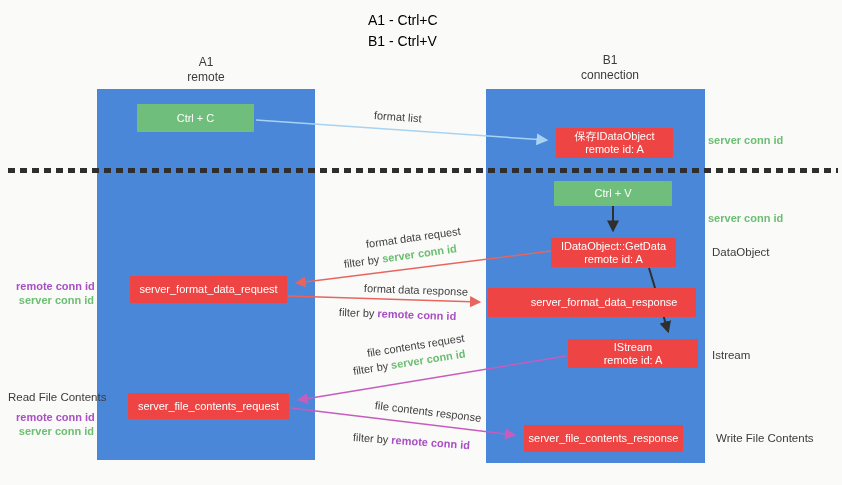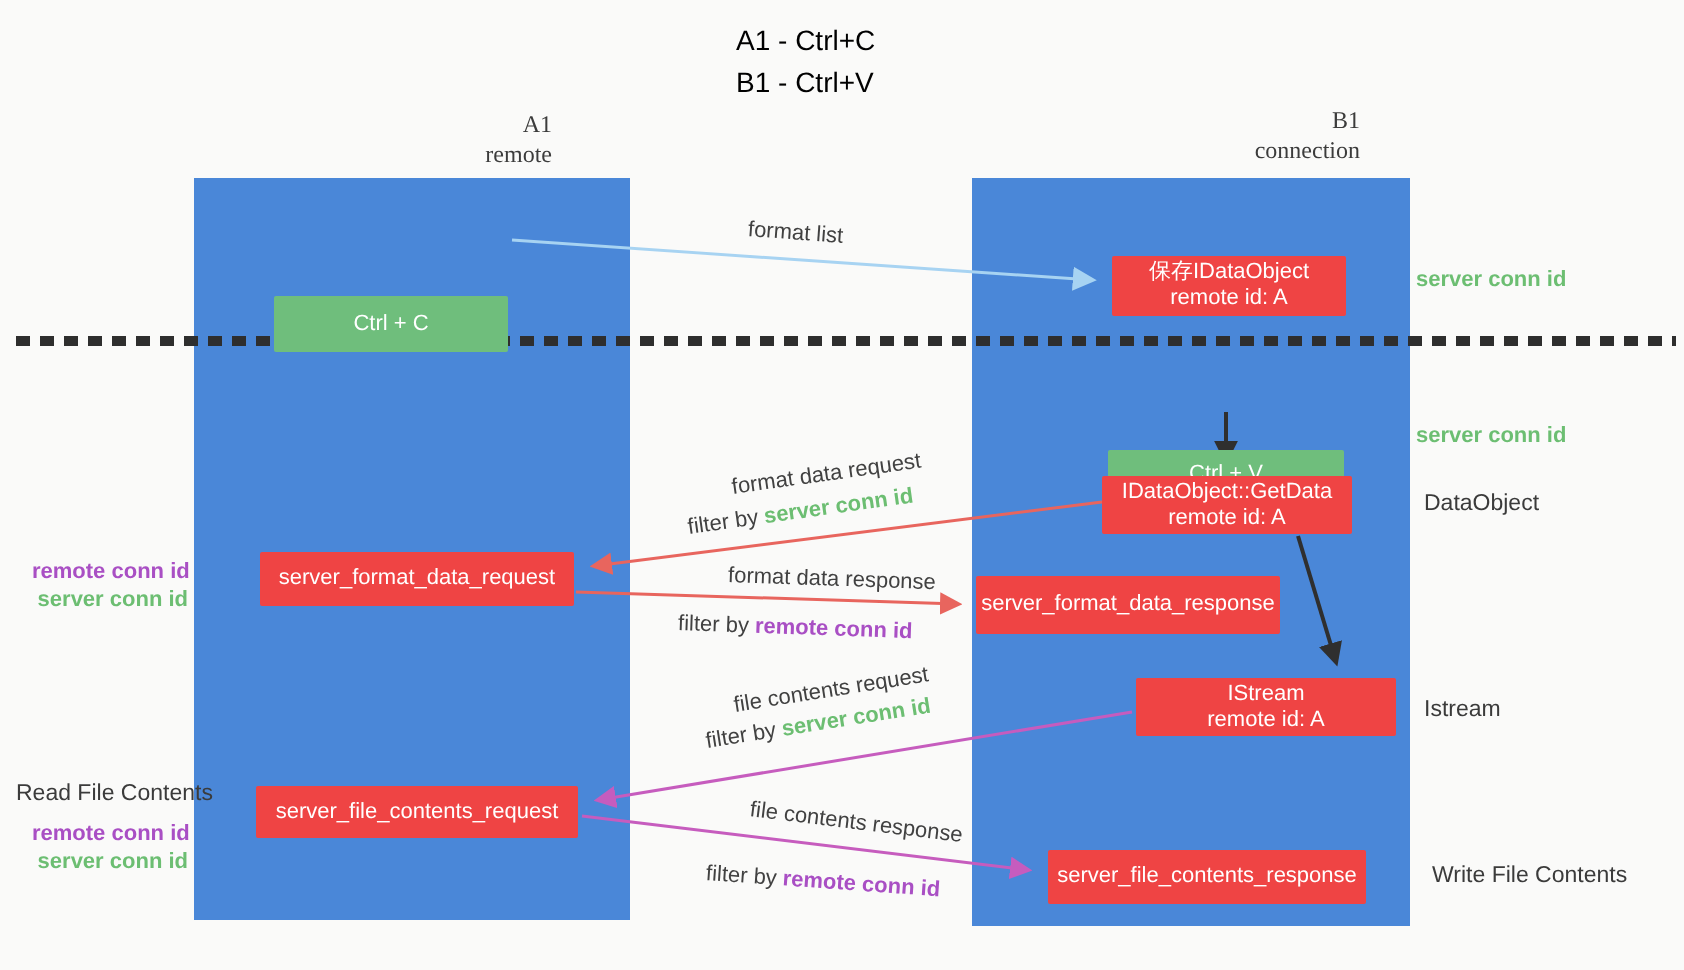--- a/index.html
+++ b/index.html
@@ -1,29 +1,29 @@
 <!DOCTYPE html>
 <html><head>
 <meta charset="utf-8">
 <style>
   html,body{margin:0;padding:0;}
   body{font-family:"Liberation Sans","DejaVu Sans",sans-serif;background:#fafaf9;}
   .stage{position:relative;width:842px;height:485px;background:#fafaf9;overflow:hidden;}
 
   .title{position:absolute;left:368px;top:10px;font-size:14px;line-height:21px;color:#000000;}
 
-  .col-header{position:absolute;width:140px;text-align:right;font-size:12px;line-height:15px;color:#3c3c3c;font-family:Liberation Serif, serif;}
+  .col-header{position:absolute;width:140px;text-align:center;font-size:12px;line-height:15px;color:#3c3c3c;}
   .lifeline{position:absolute;background:#4a87d8;}
 
   .dotted{position:absolute;left:8px;top:168px;width:830px;height:5px;
     background:repeating-linear-gradient(90deg,#2e2e2e 0 7px,transparent 7px 12px);}
 
   .node{position:absolute;display:flex;flex-direction:column;align-items:center;justify-content:center;
     color:#fff;font-size:11px;line-height:13px;text-align:center;border-radius:1px;}
-  .green{background:#6fbe7c;margin-top:44px;}
+  .green{background:#6fbe7c;}
   .orange{background:#ef4444;}
 
   .svgwrap{position:absolute;left:0;top:0;width:842px;height:485px;pointer-events:none;}
 
   .alabel{position:absolute;font-size:11px;color:#414141;white-space:nowrap;transform-origin:left center;}
   .conn-green{color:#6cbe72;font-weight:bold;}
   .conn-purple{color:#a94fc4;font-weight:bold;}
   .gap{margin-right:3px;}
 
   .sideblock{position:absolute;font-size:11px;font-weight:bold;line-height:14px;text-align:right;white-space:nowrap;}
@@ -92,21 +92,21 @@
 
   <div class="node orange" style="left:551px;top:238px;width:125px;height:29px;">
     <div>IDataObject::GetData</div>
     <div>remote id: A</div>
   </div>
 
   <div class="node orange" style="left:130px;top:276px;width:157px;height:27px;">
     <div>server_format_data_request</div>
   </div>
 
-  <div class="node orange" style="left:488px;top:288px;width:152px;height:29px;">
+  <div class="node orange" style="left:488px;top:288px;width:184px;height:29px;padding-left:24px;">
     <div>server_format_data_response</div>
   </div>
 
   <div class="node orange" style="left:568px;top:339px;width:130px;height:29px;">
     <div>IStream</div>
     <div>remote id: A</div>
   </div>
 
   <div class="node orange" style="left:128px;top:393px;width:161px;height:26px;">
     <div>server_file_contents_request</div>

